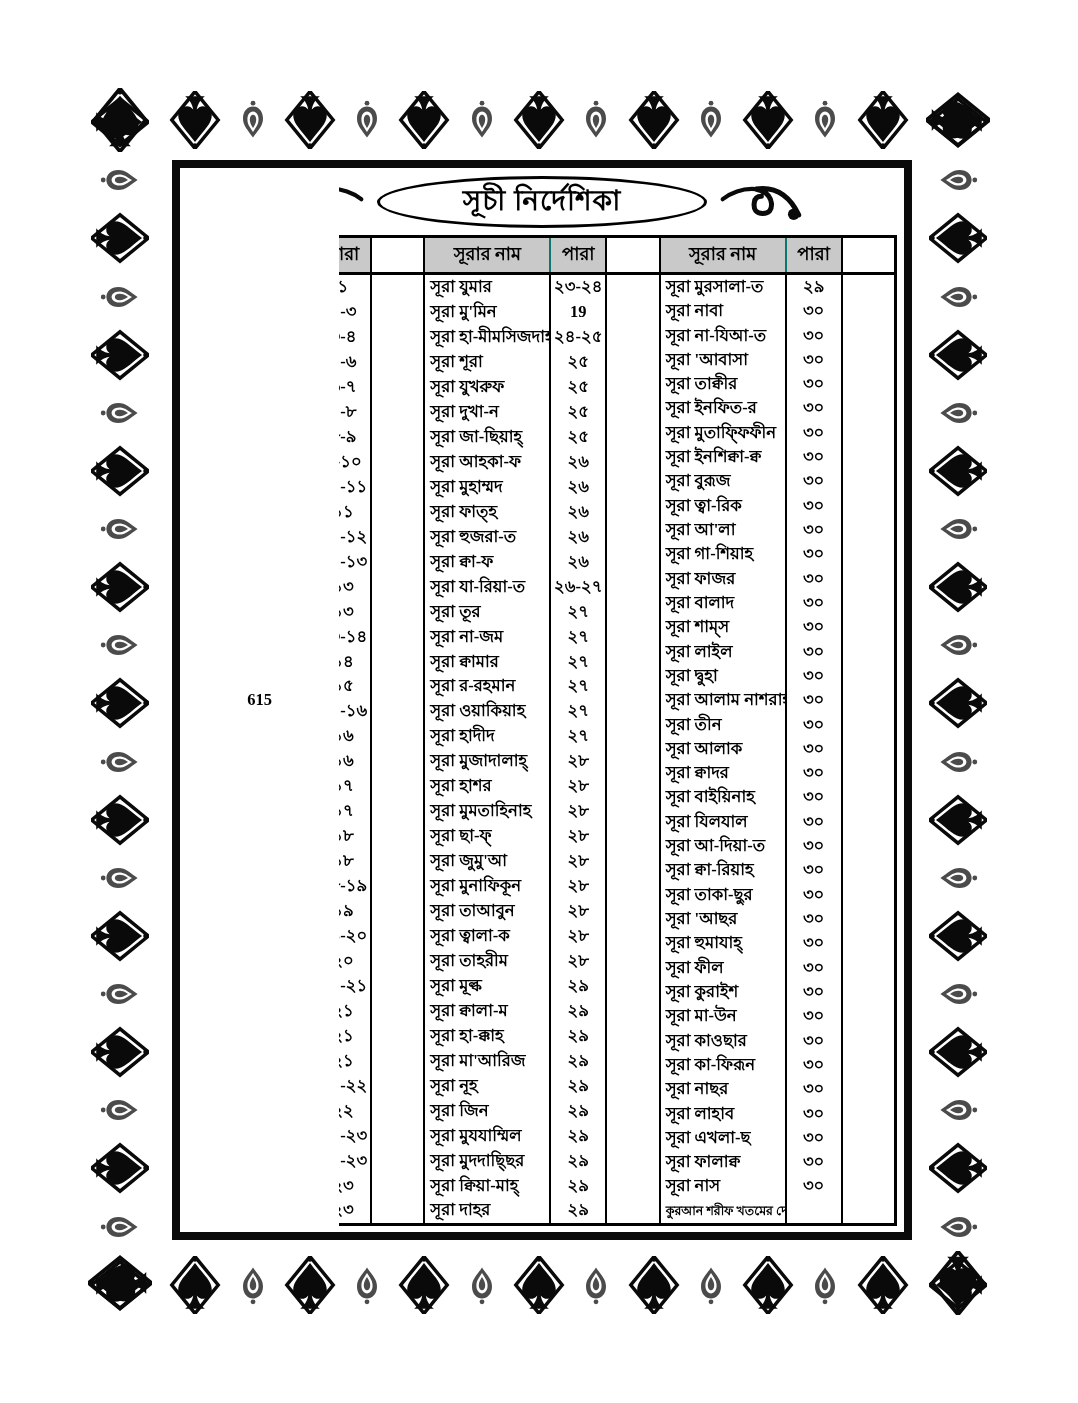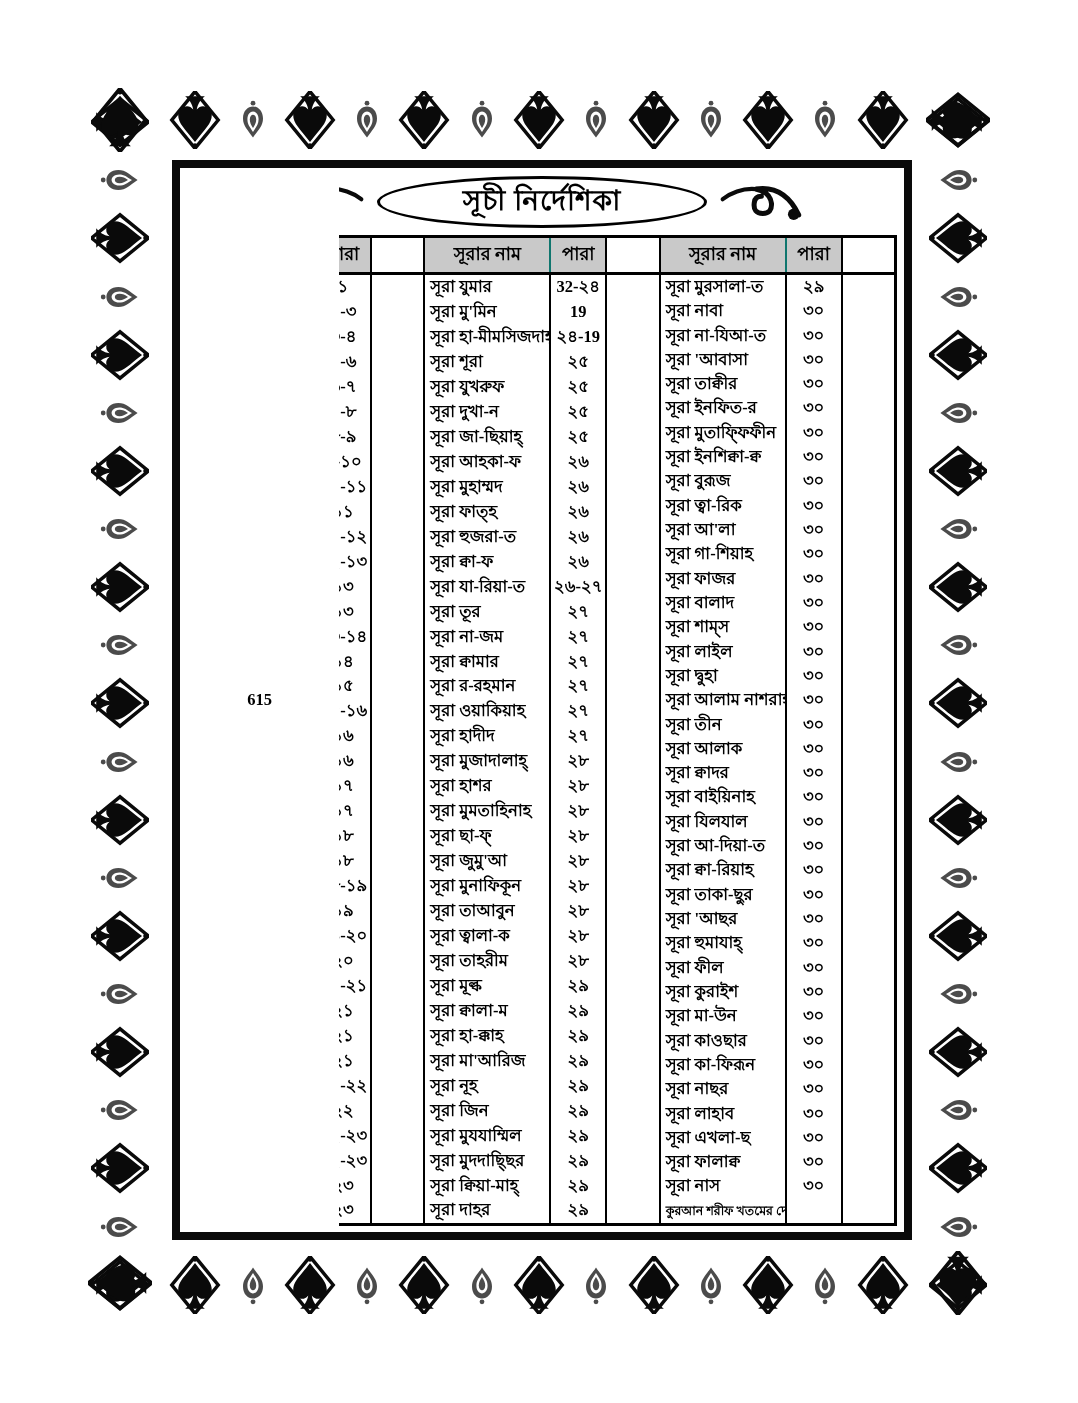--- a/index.html
+++ b/index.html
@@ -531,31 +531,31 @@
             </div>
             <div class="trow">
               <div class="cell name">সূরা ছো-যাদ</div>
               <div class="cell para">২৩</div>
               <div class="cell page">৫২৯</div>
             </div>
           </div>
           <div class="tgroup">
             <div class="trow">
               <div class="cell name">সূরা যুমার</div>
-              <div class="cell para">32-২৪</div>
+              <div class="cell para">২৩-২৪</div>
               <div class="cell page">৫৩৫</div>
             </div>
             <div class="trow">
               <div class="cell name">সূরা মু'মিন</div>
               <div class="cell para">19</div>
               <div class="cell page">৫৪৫</div>
             </div>
             <div class="trow">
               <div class="cell name">সূরা হা-মীমসিজদাহ্</div>
-              <div class="cell para">২৪-19</div>
+              <div class="cell para">২৪-২৫</div>
               <div class="cell page">৫৫৬</div>
             </div>
             <div class="trow">
               <div class="cell name">সূরা শূরা</div>
               <div class="cell para">২৫</div>
               <div class="cell page">৫৬৩</div>
             </div>
             <div class="trow">
               <div class="cell name">সূরা যুখরুফ</div>
               <div class="cell para">২৫</div>

